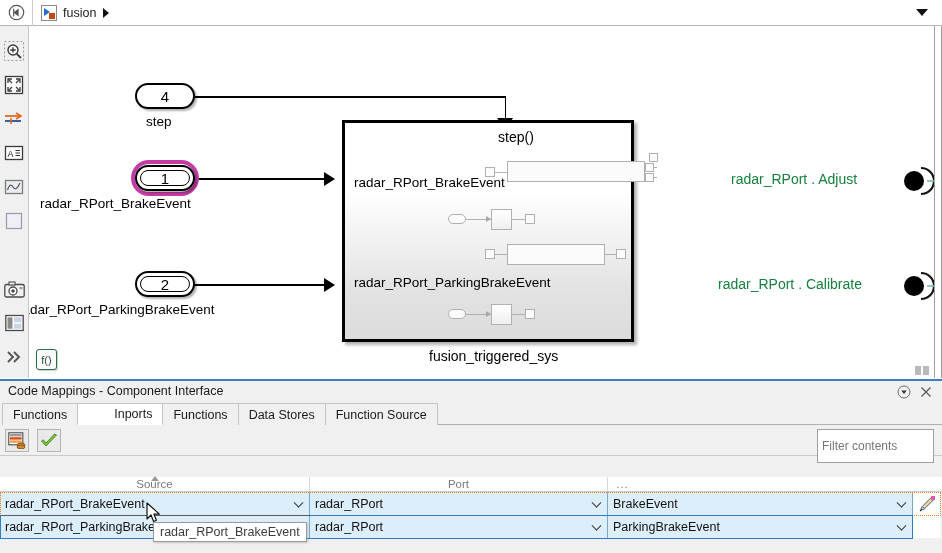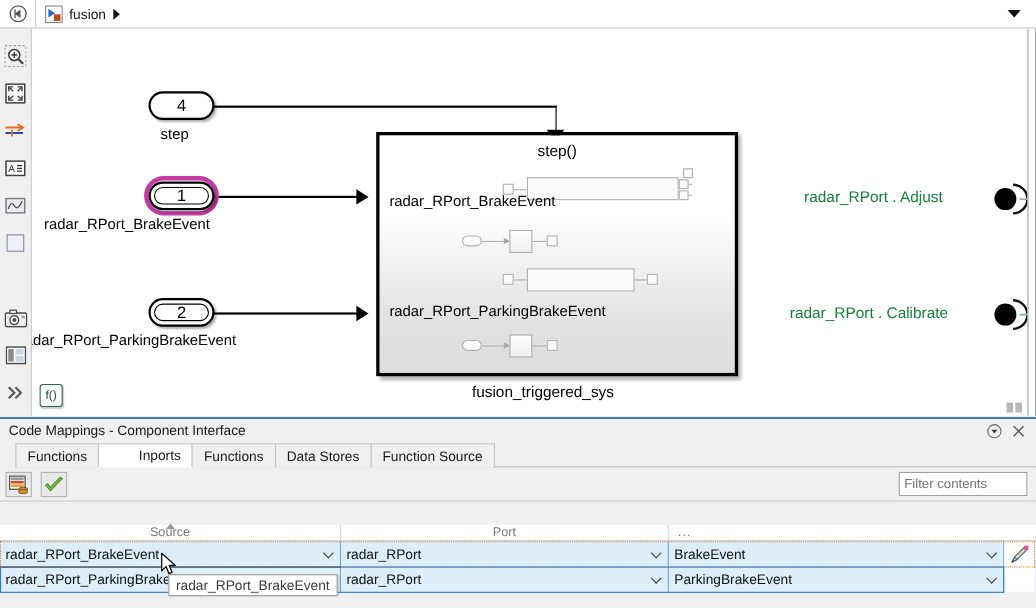--- a/index.html
+++ b/index.html
@@ -250,21 +250,21 @@
   }
   .panel-btn {
     position: absolute; top: 3px;
     width: 16px; height: 16px;
     display:flex; align-items:center; justify-content:center;
   }
 
   .tabs {
     position: relative;
     height: 22px;
-    margin-left: 14px;
+    margin-left: 2px;
     display: flex;
     align-items: flex-end;
   }
   .tabs::after {
     content:"";
     position:absolute; left:0; right:0; bottom:0;
     height:1px; background:#b0b0b0;
   }
   .tab {
     height: 22px;
@@ -300,21 +300,21 @@
     background: #e9e9e9;
     display:flex; align-items:center; justify-content:center;
   }
   .filter-box {
     position: absolute; right: 8px; top: 4px;
     width: 117px; height: 22px;
     border: 1px solid #a0a0a0;
     background: #ffffff;
     font-size: 12px;
     color: #6e6e6e;
-    padding: 4px 4px;
+    padding: 16px 4px;
     outline: none;
     font-family: "Liberation Sans", sans-serif;
   }
 
   
   .table { position: absolute; left: 0; top: 96px; width: 942px; }
   .thead {
     display: flex;
     height: 15px;
     background: #ffffff;
@@ -506,21 +506,21 @@
     <div class="inport triggered" style="left:106px; top:139px;">
       <span>1</span>
     </div>
     <div class="blk-label" style="left:11px; top:170px;">radar_RPort_BrakeEvent</div>
 
     <div class="inport triggered" style="left:106px; top:245px;">
       <span>2</span>
     </div>
     <div class="blk-label" style="left:-11px; top:276px;">radar_RPort_ParkingBrakeEvent</div>
 
-    <div class="subsystem" style="left:313px; top:94px; width:329px; height:222px;">
+    <div class="subsystem" style="left:313px; top:94px; width:292px; height:222px;padding-left:28px;">
       <div class="sub-title">step()</div>
 
       <div class="mini">
         <div class="sqr" style="left:112px; top:44px; width:10px; height:10px;"></div>
         <div class="ln" style="left:122px; top:49px; width:12px;"></div>
         <div class="bar" style="left:134px; top:38px; width:138px; height:21px;"></div>
         <div class="ln" style="left:272px; top:44px; width:12px;"></div>
         <div class="ln" style="left:272px; top:54px; width:12px;"></div>
         <div class="sqr" style="left:276px; top:30px; width:9px; height:9px;"></div>
         <div class="sqr" style="left:272px; top:40px; width:9px; height:9px;"></div>

